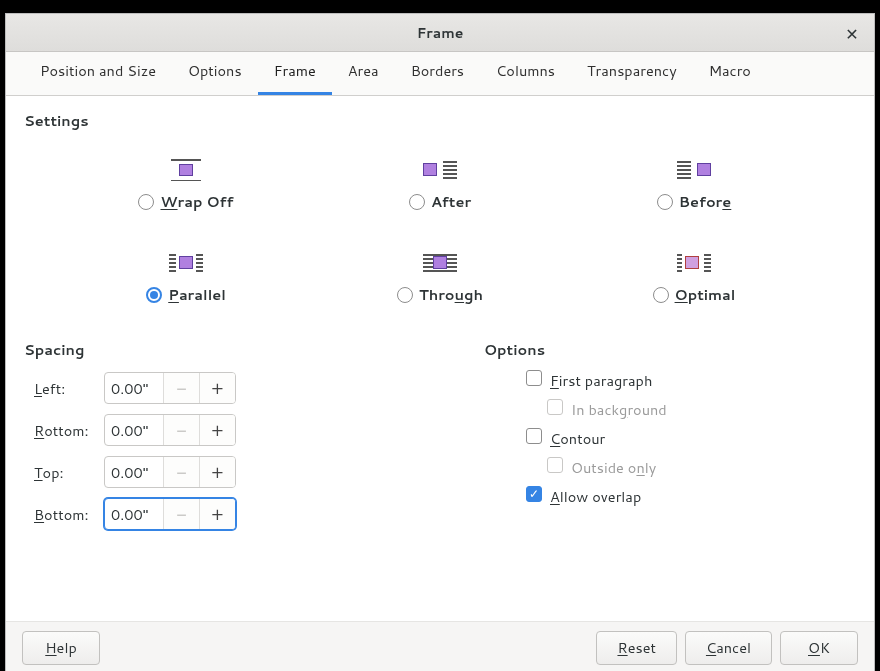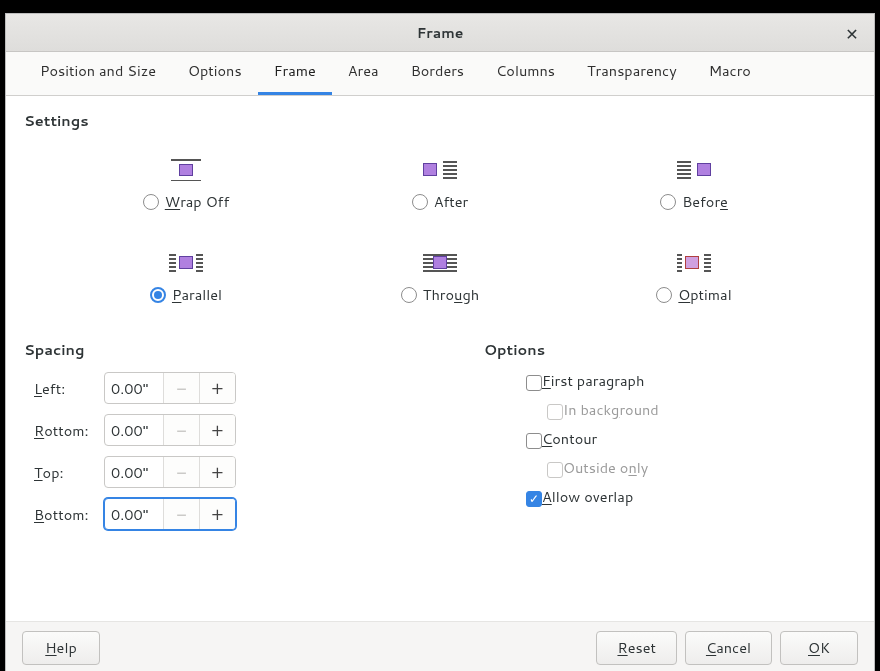--- a/index.html
+++ b/index.html
@@ -80,20 +80,21 @@
     row-gap: 40px;
     column-gap: 10px;
     padding: 24px 40px 10px 40px;
     margin-bottom: 24px;
   }
   .wrap-opt {
     display: flex;
     flex-direction: column;
     align-items: center;
     gap: 10px;
+    font-weight: bold;
   }
   .wrap-opt .radio-row {
     display: flex;
     align-items: center;
     gap: 6px;
   }
   .radio {
     width: 16px; height: 16px;
     border: 1.5px solid #8d8d8d;
     border-radius: 50%;
@@ -212,21 +213,22 @@
   .spin .btn.disabled { color: #c5c4c2; }
 
   .options-list {
     padding: 6px 0 0 16px;
     display: flex;
     flex-direction: column;
     gap: 8px;
   }
   .check-row {
     display: flex;
-    align-items: flex-end;
+    align-items: flex-start;
+    gap: 8px;
     color: #2e3436;
     padding-left: 26px;
   }
   .check-row.disabled { color: #9b9b9b; margin-left: 21px; }
   .checkbox {
     width: 16px; height: 16px;
     border: 1.5px solid #8d8d8d;
     border-radius: 3px;
     display: inline-flex;
     align-items: center;

